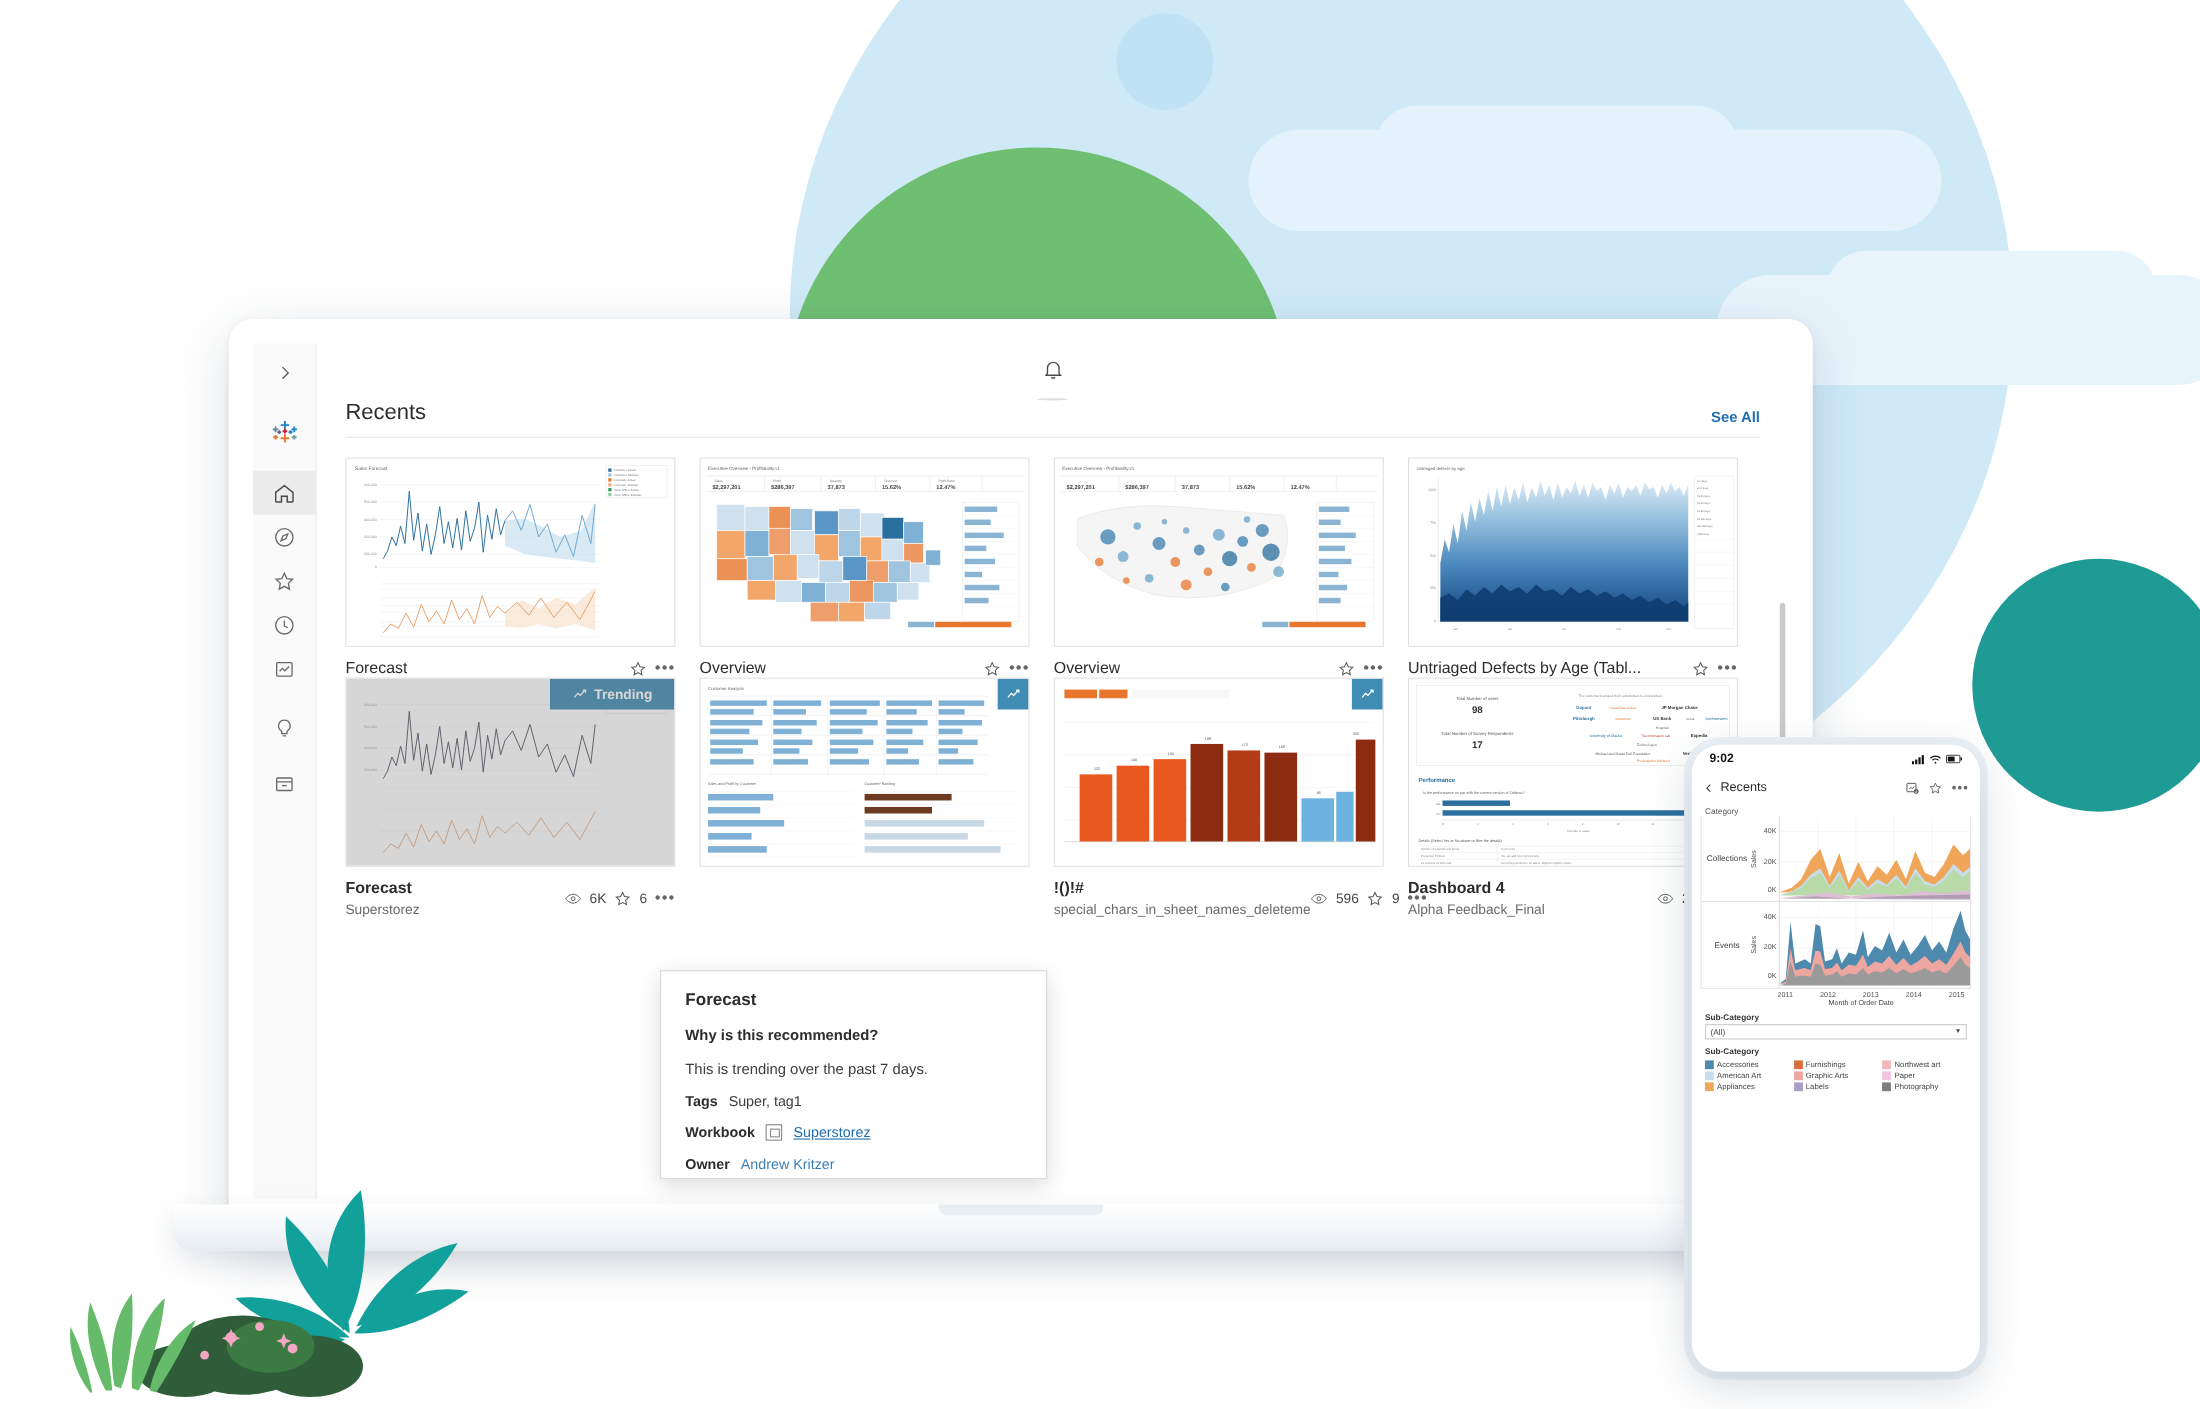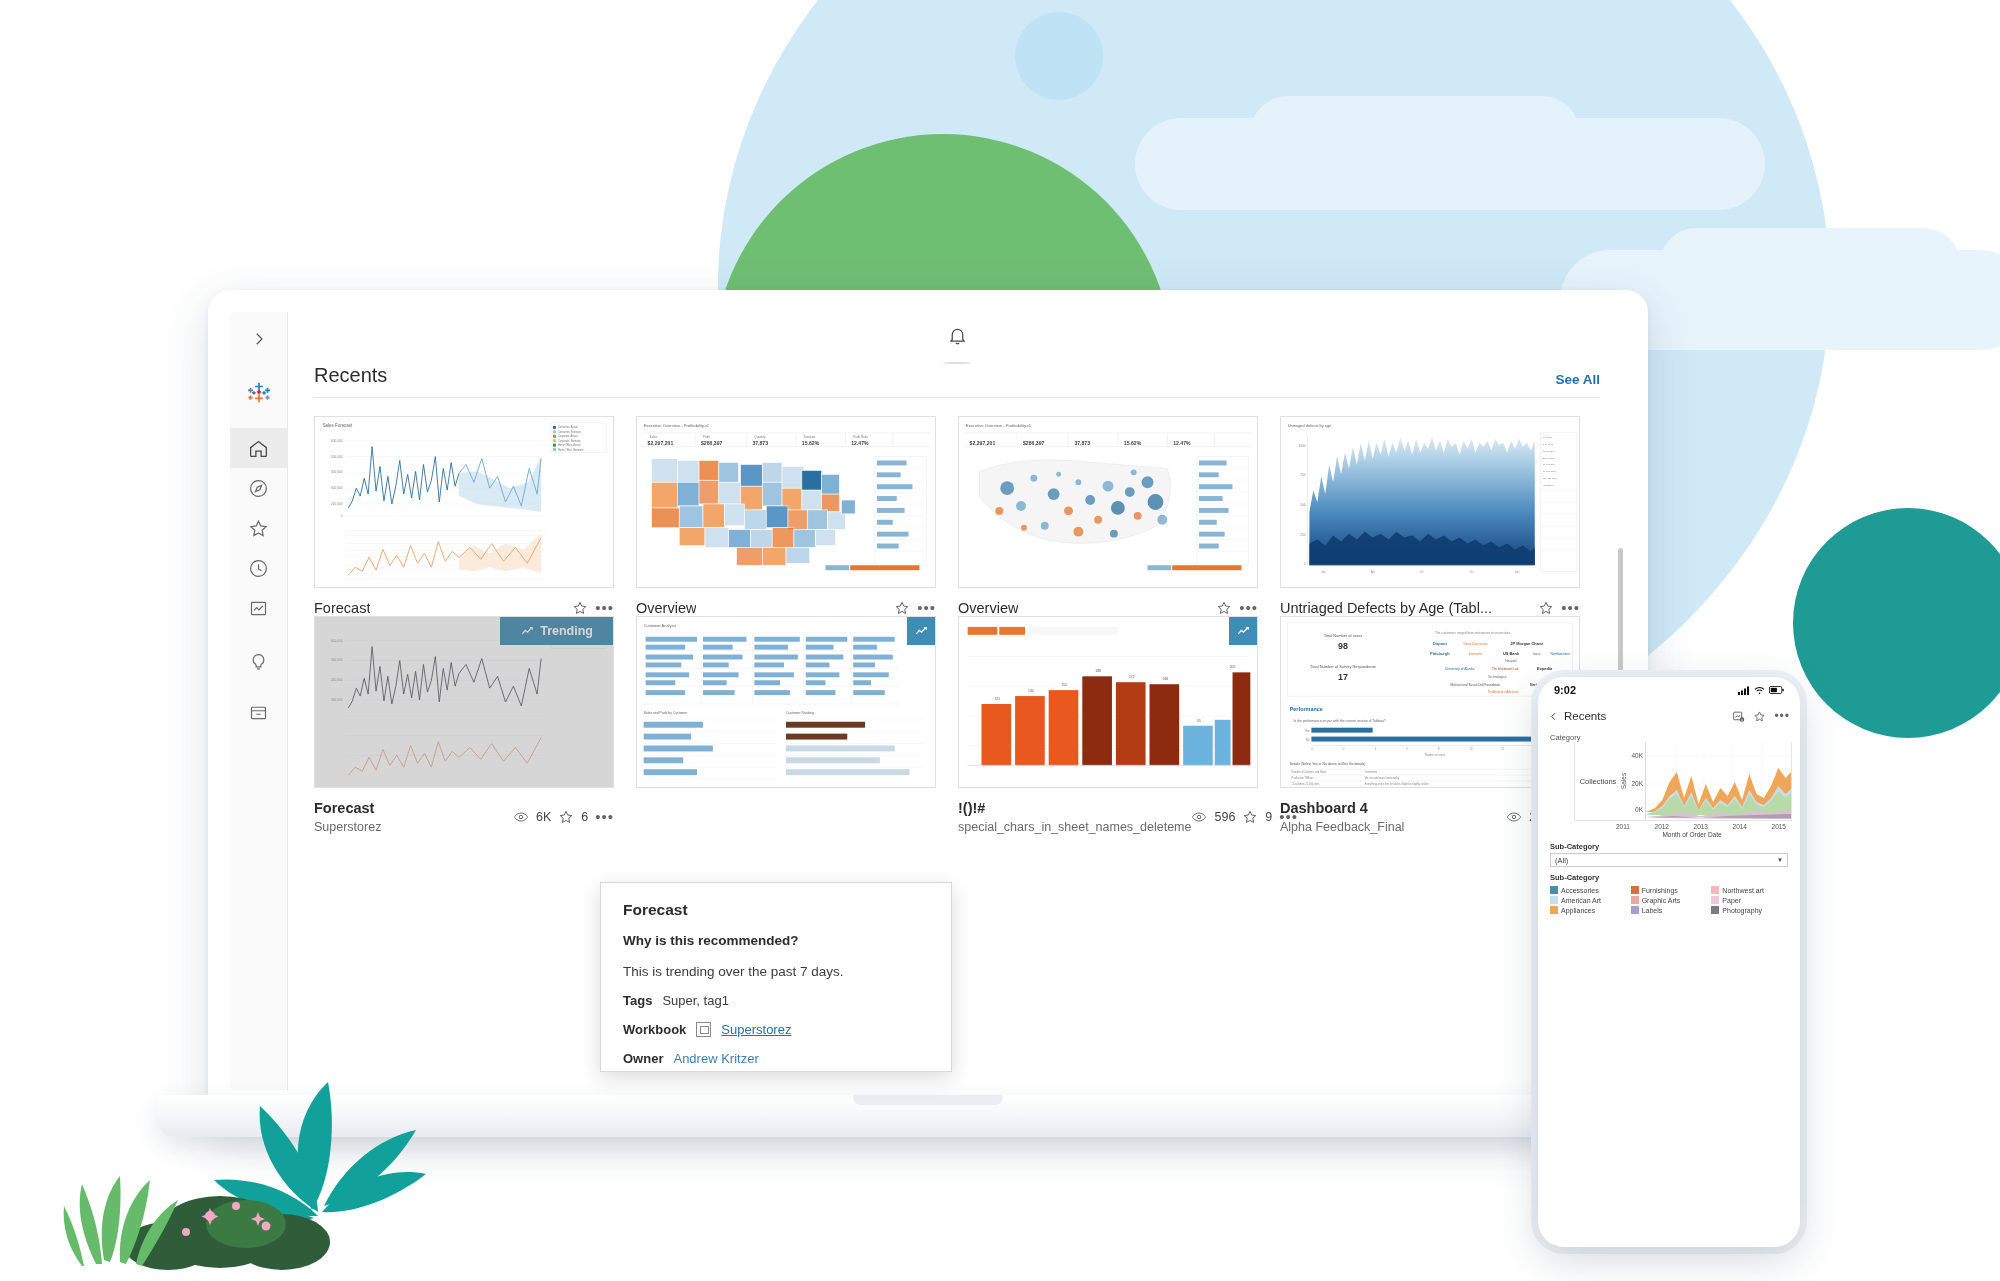--- a/index.html
+++ b/index.html
@@ -195,21 +195,21 @@
   }
   .ph-status-right { display:flex; align-items:center; gap:4px; }
   .ph-nav {
     height: 26px; display:flex; align-items:center; justify-content:space-between;
     padding: 0 10px; font-size: 11.5px; color:#2c2c2c;
   }
   .ph-back { display:flex; align-items:center; gap:5px; cursor:pointer;}
   .ph-nav-icons{display:flex;align-items:center;gap:8px;color:#555;}
   .ph-body { padding: 4px 8px 0 8px; }
   .ph-lbl { font-size:7.5px; color:#555; padding-left:4px; }
-  .ph-charts { border:1px solid #e4e4e4; border-top:none;margin-left:28px; }
+  .ph-charts { border:1px solid #e4e4e4; border-top:none; }
   .ph-panel { display:flex; height: 78px; border-bottom:1px solid #e4e4e4; }
   .ph-panel:last-child{border-bottom:none;}
   .ph-rowlabel { width: 46px; flex:0 0 46px; display:flex; align-items:center; justify-content:center; font-size:7.5px; color:#444;}
   .ph-axis { width: 24px; flex:0 0 24px; position:relative; }
   .ph-axis .ax-title{
     position:absolute; left:-6px; top:50%; transform: translateY(-50%) rotate(-90deg);
     font-size:6.5px; color:#555;
   }
   .ph-axis .tick { position:absolute; right:2px; font-size:6.5px; color:#555; }
   .ph-plot { flex:1; position:relative; border-left:1px solid #dcdcdc; overflow:hidden;}
@@ -1027,20 +1027,39 @@
                 </g>
               <path fill="#f0a659" d="M0 70 L10 66 18 58 26 40 34 30 42 56 50 34 58 62 66 42 74 60 82 46 90 54 98 40 106 58 114 32 122 52 130 56 138 44 146 26 154 36 160 30 160 70 Z"></path>
               <path fill="#c8dcea" d="M0 72 L10 69 18 64 26 54 34 48 42 64 50 50 58 68 66 56 74 66 82 58 90 63 98 54 106 65 114 48 122 60 130 63 138 56 146 44 154 52 160 47 160 72 Z"></path>
               <path fill="#b8d9a8" d="M0 73 L10 70 18 66 26 57 34 52 42 66 50 54 58 69 66 59 74 68 82 61 90 65 98 57 106 67 114 52 122 63 130 65 138 59 146 49 154 56 160 51 160 73 Z"></path>
               <path fill="#dcbfd4" d="M0 75 L20 73 40 70 60 74 80 71 100 73 120 69 140 71 160 68 160 76 Z"></path>
               <path fill="#8e7f94" opacity=".55" d="M0 76 L30 74 60 76 90 74 120 73 160 72 160 77 Z"></path>
             </svg>
           </div>
         </div>
 
+        <div class="ph-panel">
+          <div class="ph-rowlabel">Events</div>
+          <div class="ph-axis">
+            <span class="ax-title">Sales</span>
+            <span class="tick" style="top:10px">40K</span>
+            <span class="tick" style="top:38px">20K</span>
+            <span class="tick" style="top:64px">0K</span>
+          </div>
+          <div class="ph-plot">
+            <svg viewBox="0 0 160 78" preserveAspectRatio="none">
+              <g stroke="#efefef" stroke-width=".5">
+                  <path d="M0 14H160M0 42H160M0 70H160M32 0V78M64 0V78M96 0V78M128 0V78"></path>
+                </g>
+              <path fill="#4e89ae" d="M0 74 L5 70 9 18 13 56 17 54 21 52 26 56 30 20 34 22 38 54 44 52 48 42 52 56 58 46 64 48 70 26 74 50 80 40 86 44 92 28 98 46 104 34 110 48 116 40 122 30 128 44 134 36 140 46 146 24 152 8 156 26 160 34 160 74 Z"></path>
+              <path fill="#eda6a0" d="M0 75 L5 72 9 42 13 62 17 61 21 60 26 62 30 44 34 45 38 61 44 60 48 55 52 62 58 57 64 58 70 48 74 59 80 54 86 56 92 49 98 57 104 51 110 58 116 54 122 49 128 56 134 52 140 57 146 47 152 36 156 46 160 50 160 75 Z"></path>
+              <path fill="#9a9a9a" d="M0 76 L5 74 9 54 13 68 17 67 21 67 26 68 30 56 34 57 38 67 44 66 48 63 52 68 58 65 64 66 70 60 74 66 80 63 86 64 92 60 98 65 104 61 110 65 116 63 122 60 128 64 134 62 140 65 146 58 152 50 156 57 160 60 160 76 Z"></path>
+            </svg>
+          </div>
+        </div>
 
       </div>
 
       <div class="ph-xaxis">
         <span>2011</span>
         <span>2012</span>
         <span>2013</span>
         <span>2014</span>
         <span>2015</span>
       </div>

